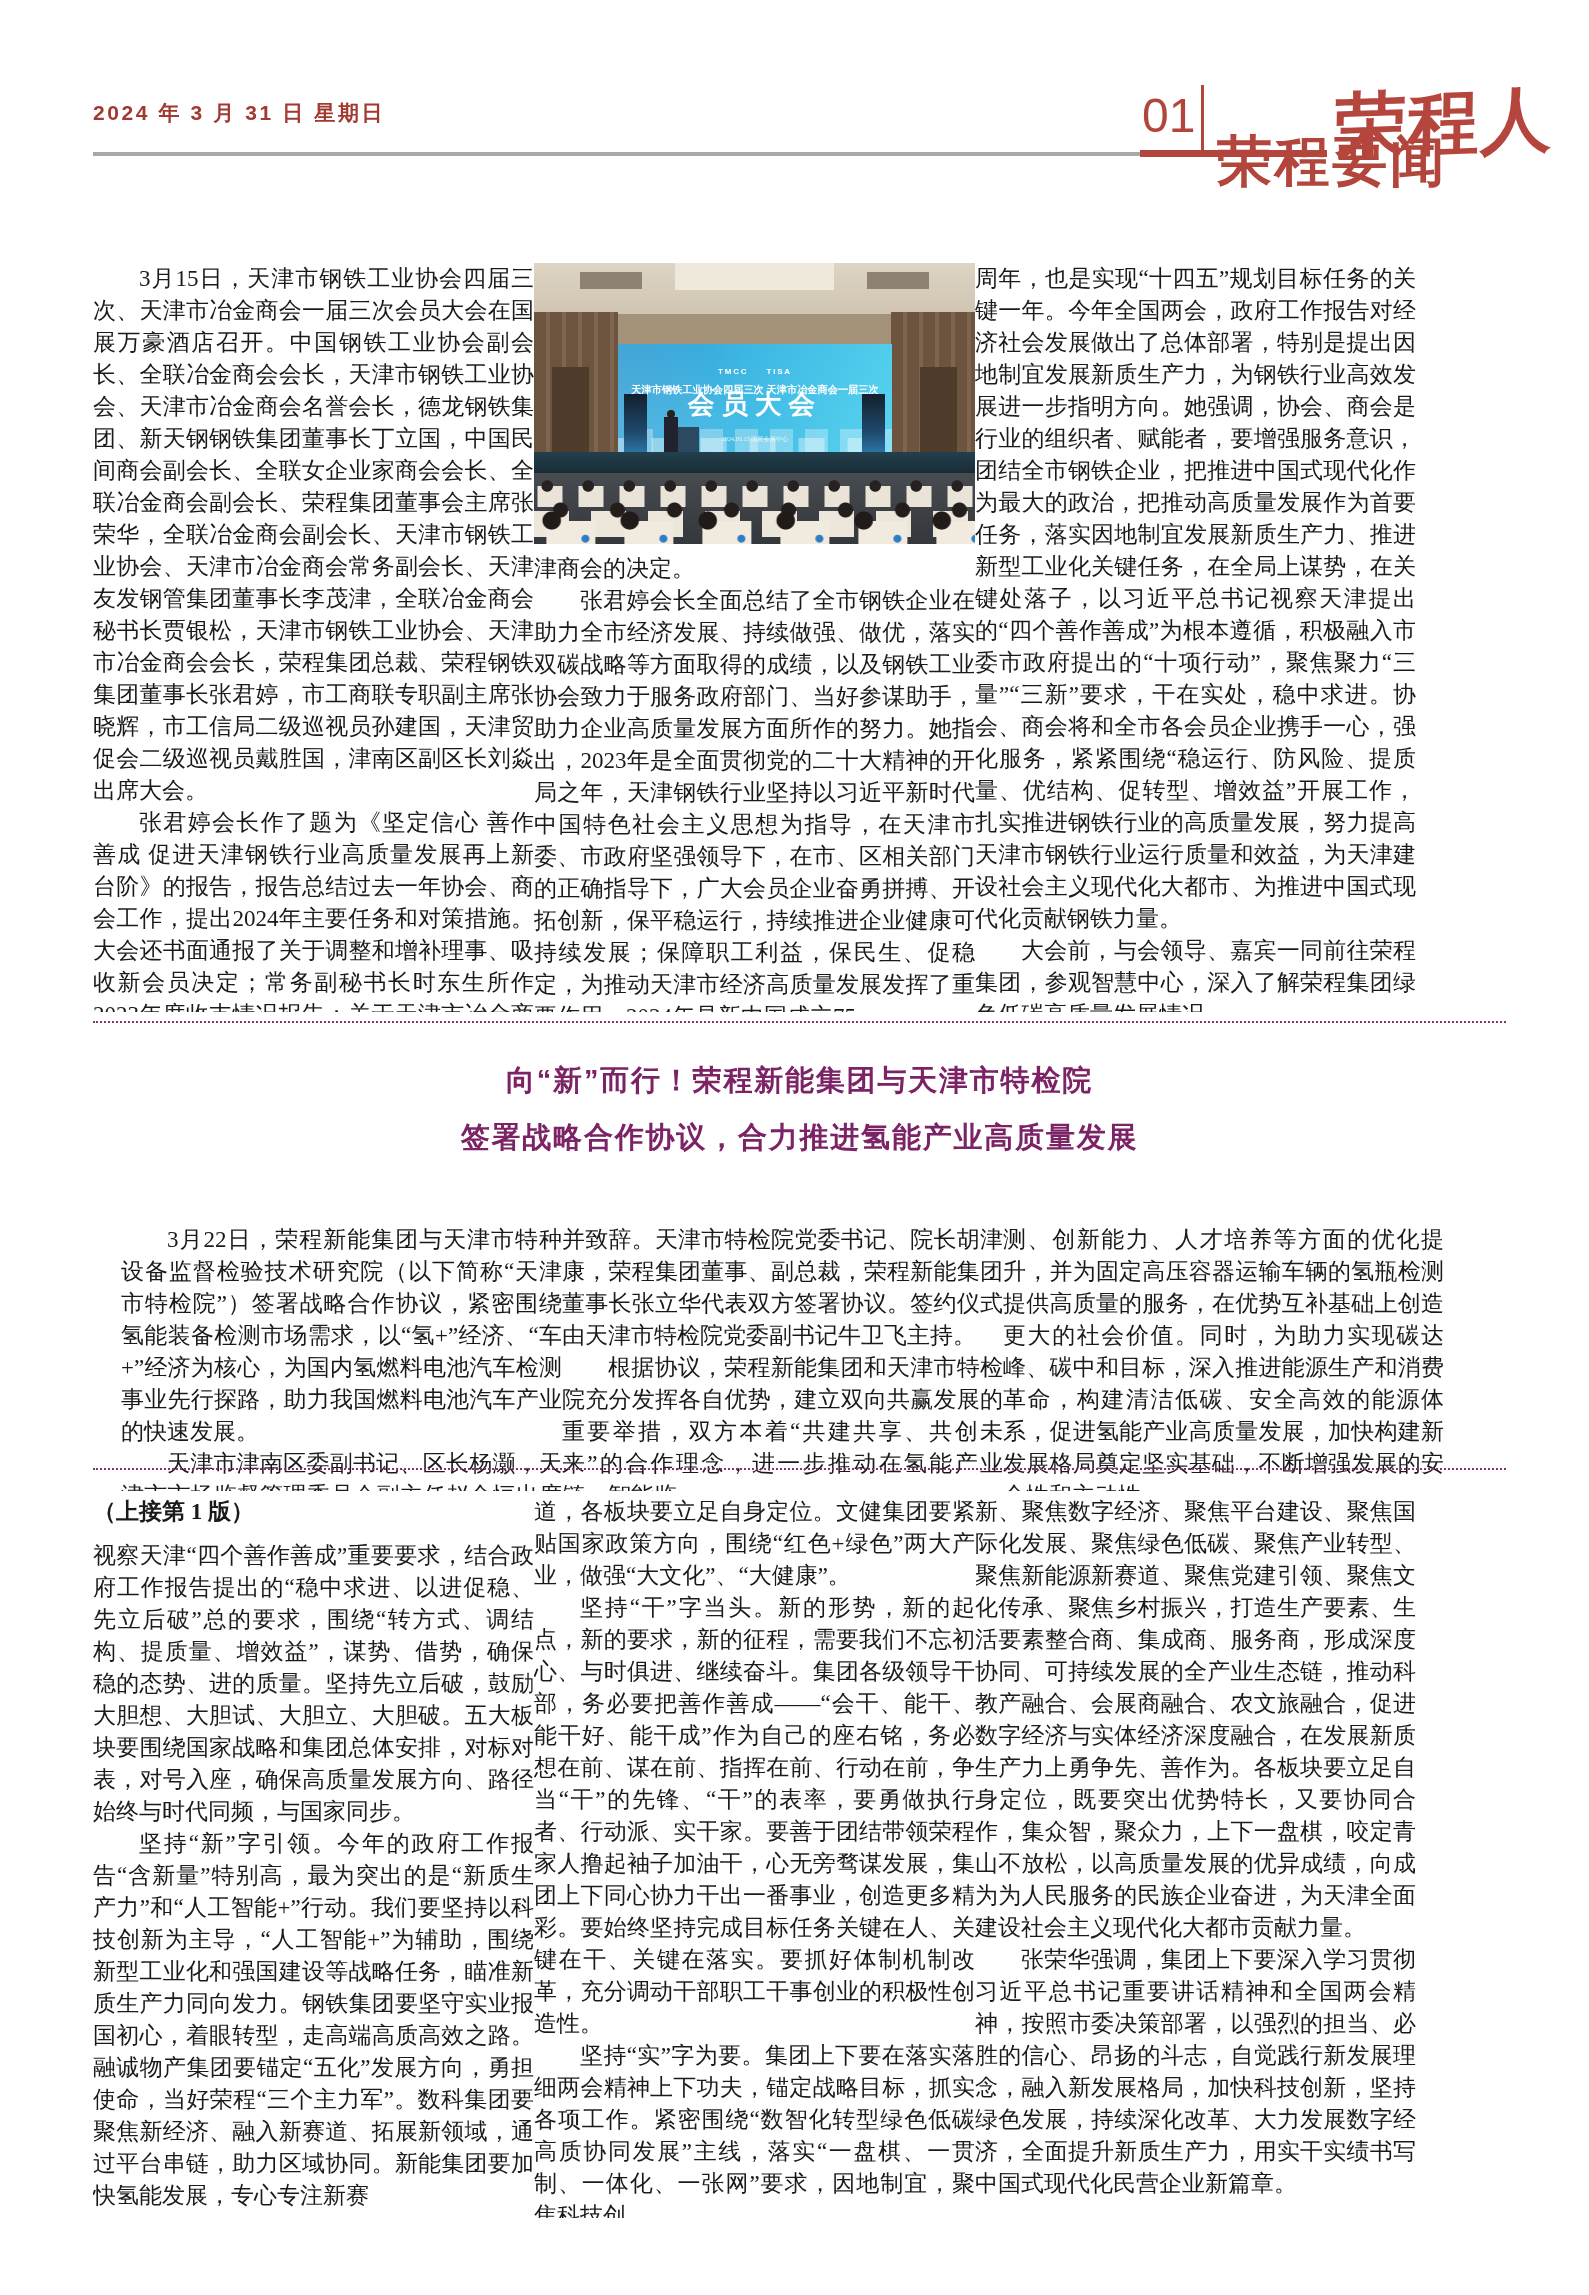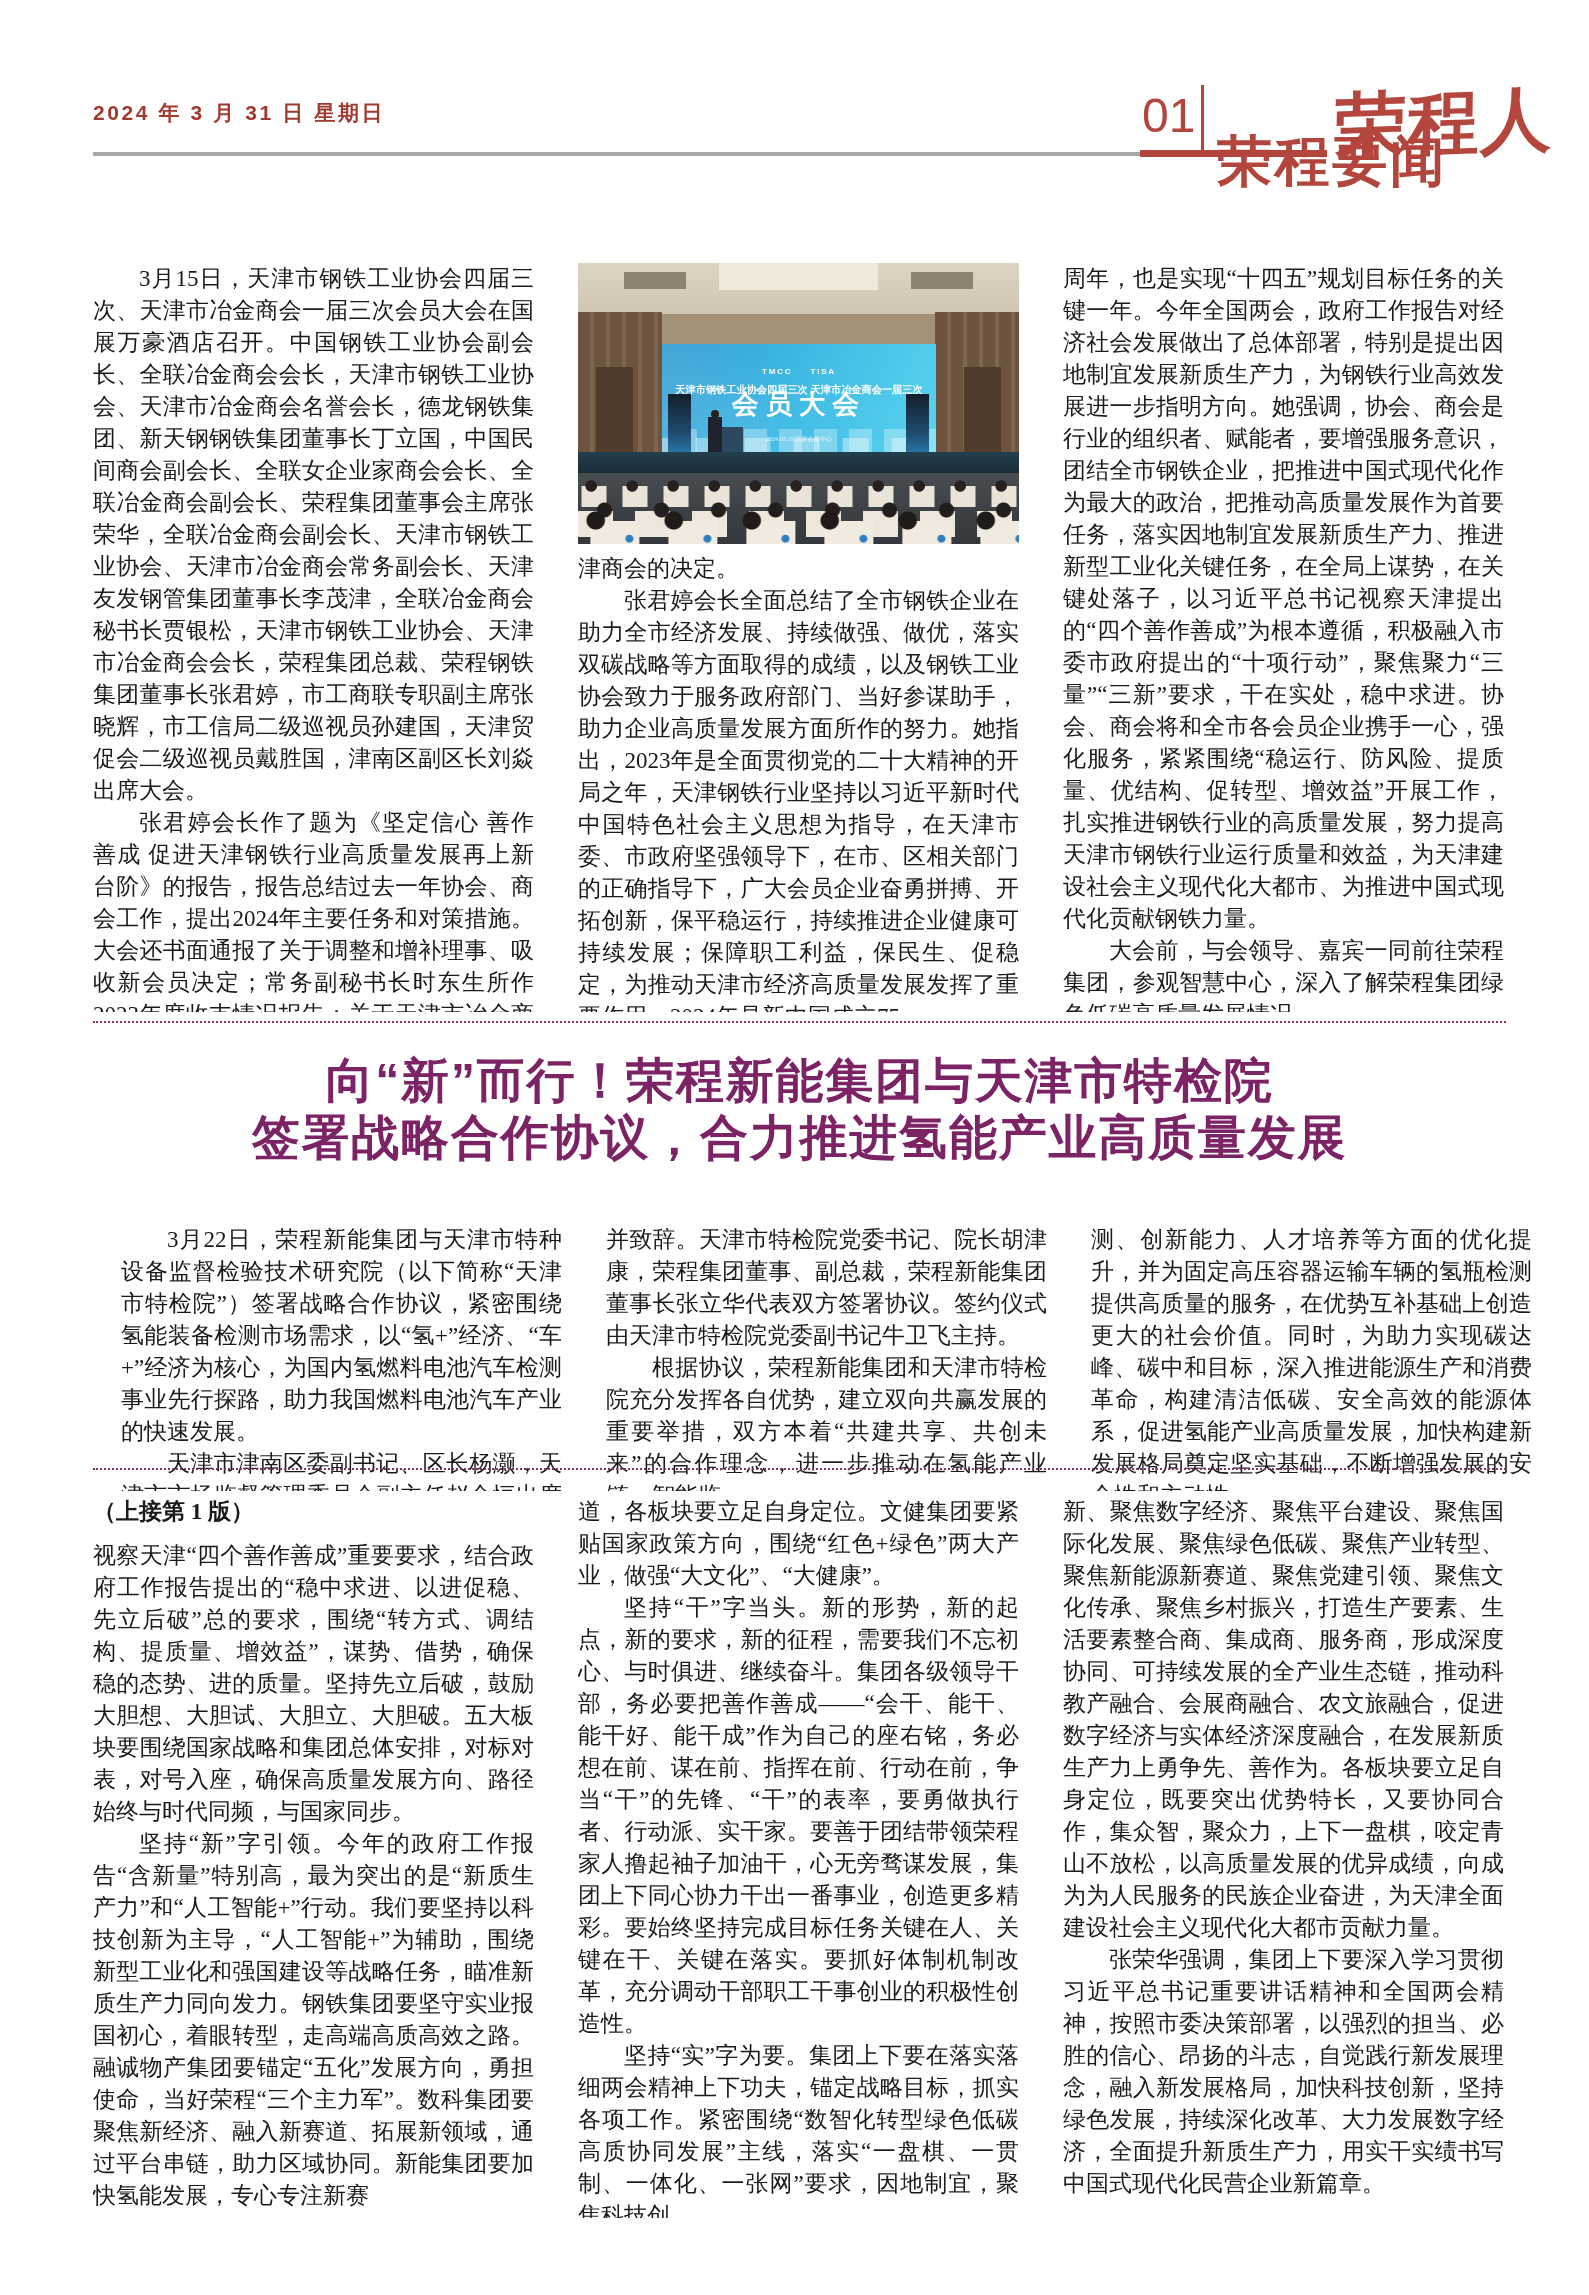--- a/index.html
+++ b/index.html
@@ -38,25 +38,25 @@
 
   
   .a1-title {
     position:absolute; left:93px; top:187px; width:1413px; text-align:center;
     font-family:"Liberation Sans","DejaVu Sans",sans-serif;
     font-weight:800; font-size:41px; letter-spacing:1.8px; color:#7b2158;
   }
   .a2-title {
     position:absolute; left:93px; top:1052px; width:1413px; text-align:center;
     font-family:"Liberation Sans","DejaVu Sans",sans-serif;
-    font-weight:800; font-size:48px; line-height:57px; letter-spacing:1.8px; color:#7c2366;
-  }
-
-  
-  .cols { position:absolute; left:93px; display:flex; gap:44px; }
+    font-weight:800; font-size:29px; line-height:57px; letter-spacing:1.8px; color:#7c2366;
+  }
+
+  
+  .cols { position:absolute; left:93px; display:flex; }
   .col  { width:441px; overflow:hidden; font-size:23px; line-height:32px; text-align:justify; }
   .cols-a1 { top:263px;  } .cols-a1 .col { height:749px; }
   .cols-a2 { top:1224px;margin-left:28px; } .cols-a2 .col { height:267px; }
   .cols-a3 { top:1496px; } .cols-a3 .col { height:722px; }
   .col p { margin:0; text-indent:2em; }
   .col p.cont { text-indent:0; }
   .cont-label { font-weight:700; margin-bottom:12.4px; }
 
   .dotsep { position:absolute; left:93px; width:1413px; height:0; border-top:2.6px dotted #82356a; }
   .dotsep1 { top:1021px; } .dotsep2 { top:1468px; }

